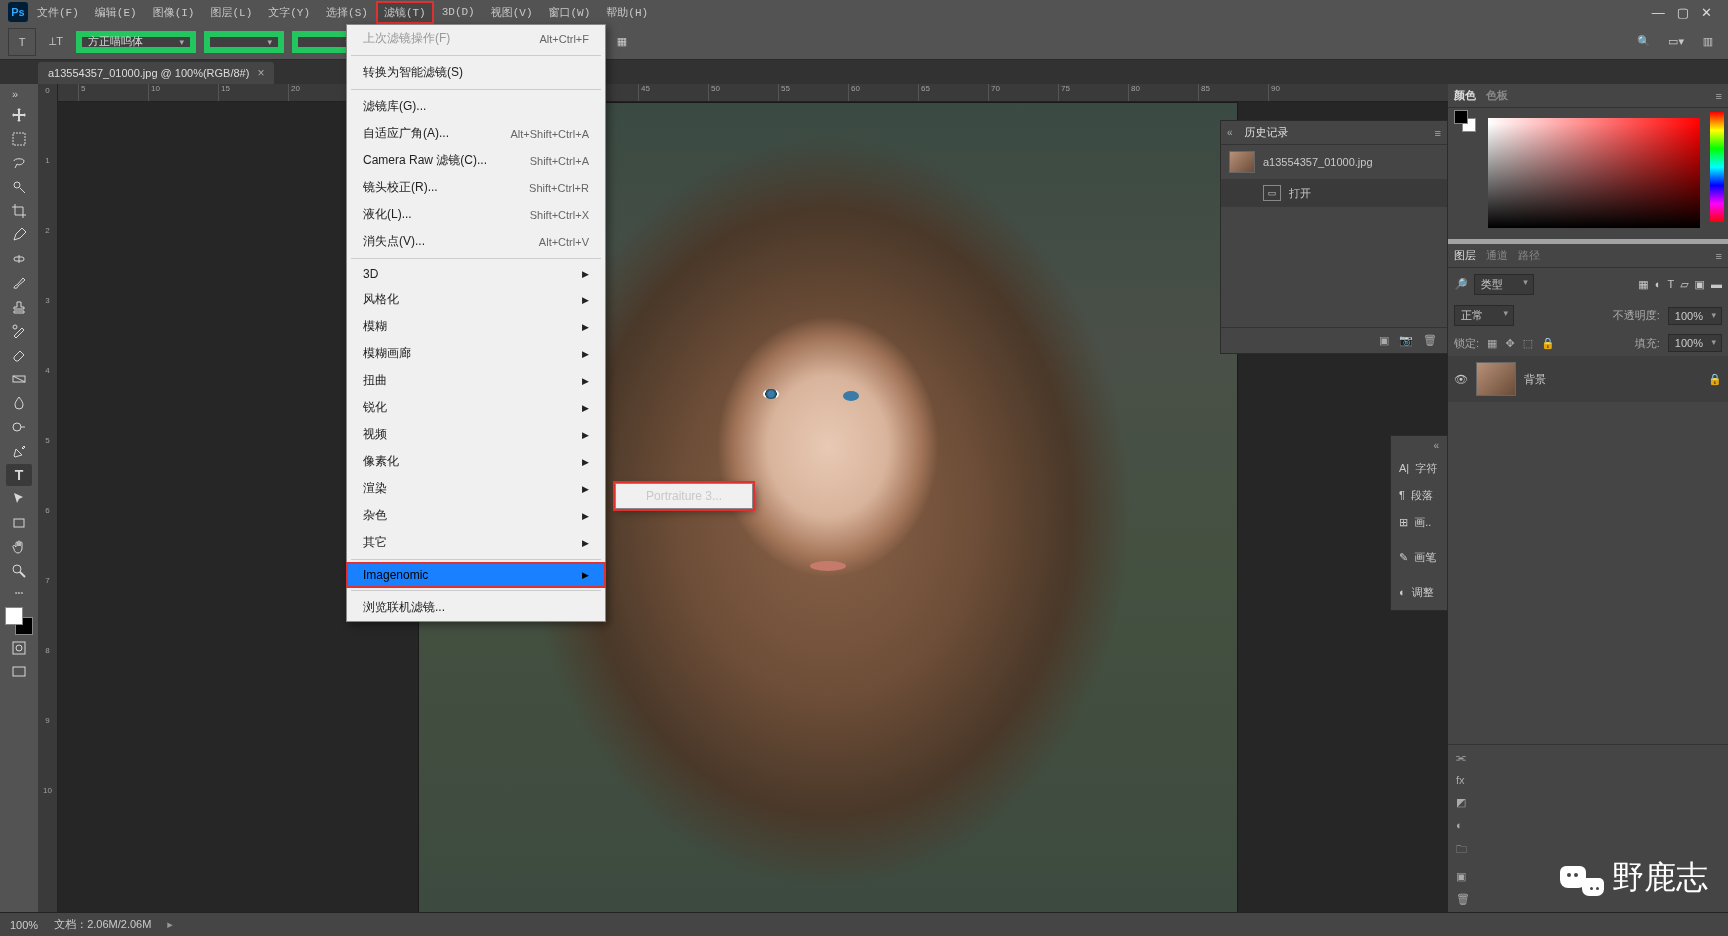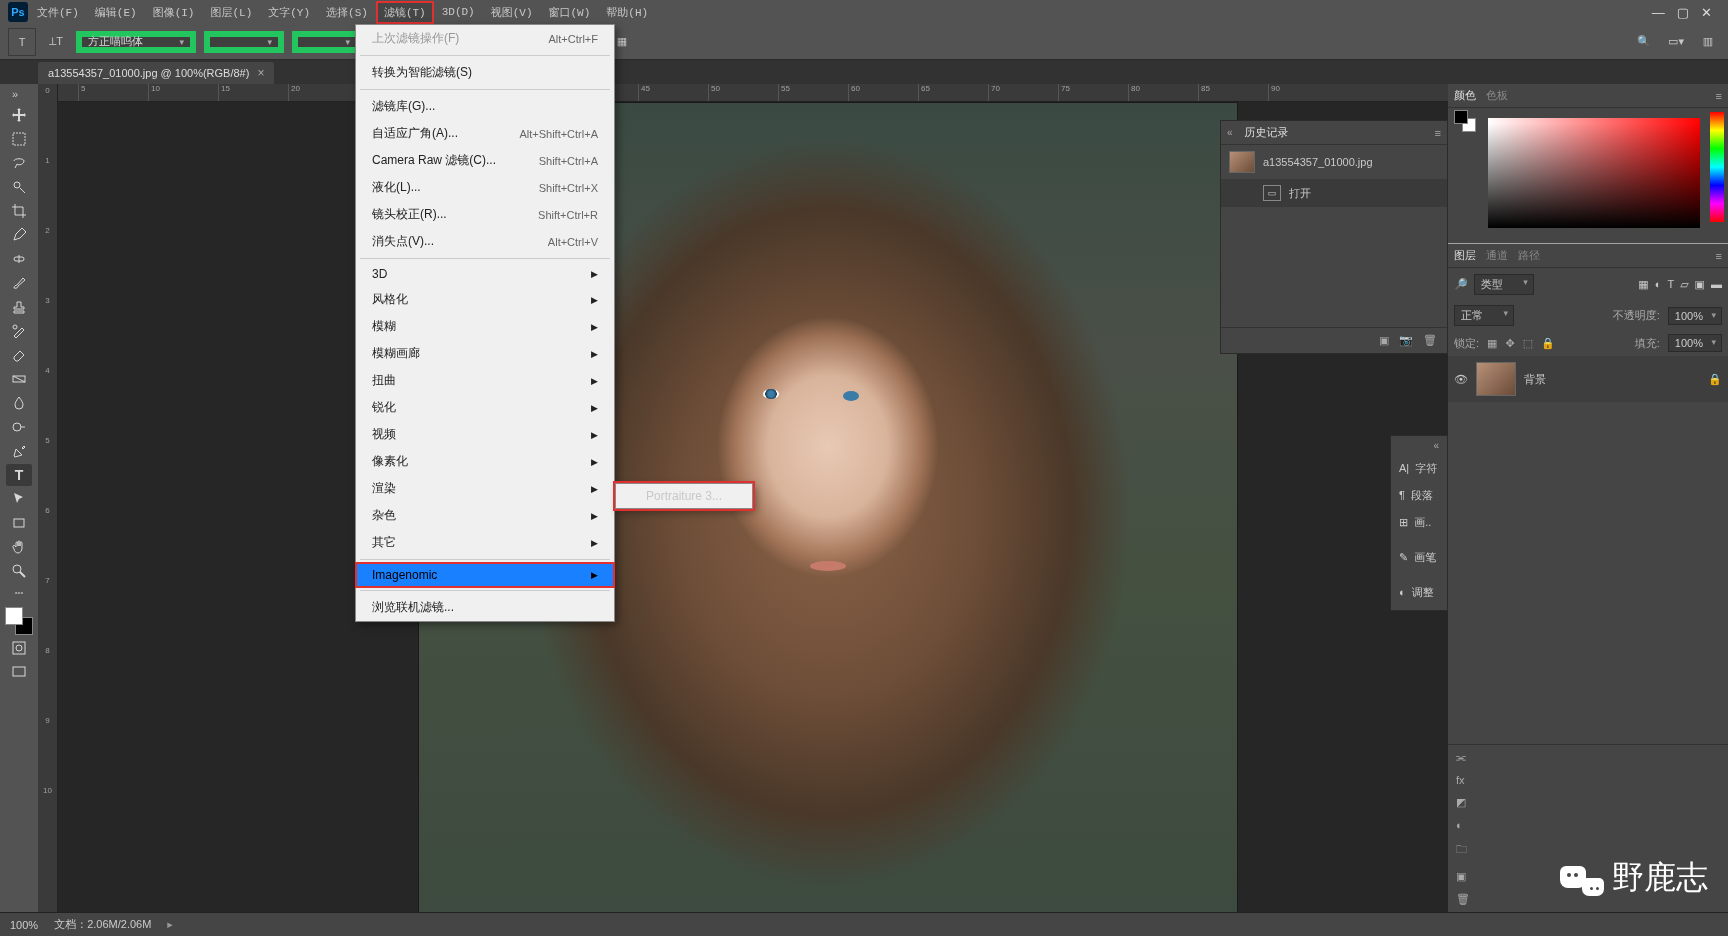--- a/index.html
+++ b/index.html
@@ -48,21 +48,21 @@
 
 .canvas-img { position:absolute; top:18px; left:360px; width:820px; height:820px; background:
   radial-gradient(ellipse 170px 200px at 50% 42%, #e8c9b4 0%, #d9b49c 35%, rgba(180,130,100,0.7) 55%, transparent 65%),
   radial-gradient(ellipse 420px 520px at 50% 50%, #8a6248 0%, #6e4e38 35%, #4a3829 58%, transparent 72%),
   linear-gradient(180deg, #3a4a42 0%, #4a5048 30%, #445040 60%, #3d4a3f 100%);
   border:1px solid #1a1a1a; overflow:hidden;}
 .canvas-img::before { content:""; position:absolute; left:42%; top:35%; width:16px; height:10px; border-radius:50%; background:radial-gradient(circle, #3a7ba8 30%, #1a3a4a 60%, #fff 61%, #fff 80%); box-shadow: 80px 2px 0 0 #3a7ba8;}
 .canvas-img::after { content:""; position:absolute; left:calc(50% - 18px); top:56%; width:36px; height:10px; border-radius:50%; background:#c67a6a;}
 
 
-.dropdown { position:absolute; top:24px; left:355px; width:260px; background:#f0f0f0; color:#222; border:1px solid #888; box-shadow:3px 3px 8px rgba(0,0,0,0.4); z-index:100; font-size:12px;}
+.dropdown { position:absolute; top:24px; left:346px; width:260px; background:#f0f0f0; color:#222; border:1px solid #888; box-shadow:3px 3px 8px rgba(0,0,0,0.4); z-index:100; font-size:12px;}
 .dropdown .dm-item { padding:5px 16px; display:flex; justify-content:space-between; align-items:center; position:relative;}
 .dropdown .dm-item.disabled { color:#999;}
 .dropdown .dm-item.highlighted { background:#1980ff; color:#000000; }
 .dropdown .dm-item.boxed { outline:2px solid #e03030; outline-offset:-1px;}
 .dropdown .dm-sep { height:1px; background:#ccc; margin:3px 4px;}
 .dropdown .dm-item .arrow { font-size:9px;}
 .dropdown .shortcut { color:#666; font-size:11px;}
 
 .submenu { position:absolute; top:483px; left:615px; background:#f0f0f0; border:1px solid #888; box-shadow:3px 3px 8px rgba(0,0,0,0.4); z-index:101; font-size:12px; outline:2px solid #e03030;}
 .submenu .dm-item { padding:5px 30px;}
@@ -80,21 +80,21 @@
 .hist-thumb { width:26px; height:22px; background:linear-gradient(135deg,#b89078,#6a4c38); border:1px solid #666;}
 .hist-icon { width:18px; height:16px; border:1px solid #888; display:inline-flex; align-items:center; justify-content:center; font-size:9px;}
 .hist-footer { display:flex; justify-content:flex-end; gap:10px; padding:6px 10px; border-top:1px solid #333; color:#aaa;}
 
 
 .side-icons { position:absolute; top:435px; right:280px; width:58px; background:#454545; border:1px solid #2b2b2b; z-index:50; padding:4px;}
 .side-icons .row { display:flex; align-items:center; gap:6px; padding:6px 4px; color:#ccc; font-size:11px;}
 .side-icons .coll { text-align:right; color:#aaa; font-size:10px; padding:0 4px 4px 0;}
 
 
-.color-panel { background:#454545; border-bottom:1px solid #a3a3a3;}
+.color-panel { background:#454545; border-bottom:5px solid #a3a3a3;font-weight:bold;}
 .color-grad { margin:6px; height:110px; position:relative; background:linear-gradient(to right, #fff, #ff0000);}
 .color-grad::after { content:""; position:absolute; inset:0; background:linear-gradient(to bottom, rgba(0,0,0,0) 0%, rgba(0,0,0,0) 5%, #000 100%);}
 .hue-bar { width:14px; height:110px; background:linear-gradient(to bottom, #f00, #ff0, #0f0, #0ff, #00f, #f0f, #f00); position:absolute; right:4px; top:28px;}
 .color-fgbg { width:22px; height:22px; position:relative; margin:2px 6px;}
 .color-fgbg .f { position:absolute; top:0; left:0; width:14px; height:14px; background:#000; border:1px solid #888;}
 .color-fgbg .b { position:absolute; bottom:0; right:0; width:14px; height:14px; background:#fff; border:1px solid #888;}
 
 
 .layers-panel { background:#454545; flex:1;}
 .layers-top { display:flex; gap:6px; padding:6px; align-items:center; font-size:11px;}
@@ -474,26 +474,26 @@
     </div>
     <div class="dm-item">
       <span>自适应广角(A)...</span>
       <span class="shortcut">Alt+Shift+Ctrl+A</span>
     </div>
     <div class="dm-item">
       <span>Camera Raw 滤镜(C)...</span>
       <span class="shortcut">Shift+Ctrl+A</span>
     </div>
     <div class="dm-item">
+      <span>镜头校正(R)...</span>
+      <span class="shortcut">Shift+Ctrl+R</span>
+    </div>
+    <div class="dm-item">
       <span>液化(L)...</span>
       <span class="shortcut">Shift+Ctrl+X</span>
-    </div>
-    <div class="dm-item">
-      <span>镜头校正(R)...</span>
-      <span class="shortcut">Shift+Ctrl+R</span>
     </div>
     <div class="dm-item">
       <span>消失点(V)...</span>
       <span class="shortcut">Alt+Ctrl+V</span>
     </div>
     <div class="dm-sep"></div>
     <div class="dm-item">
       <span>3D</span>
       <span class="arrow">▶</span>
     </div>

